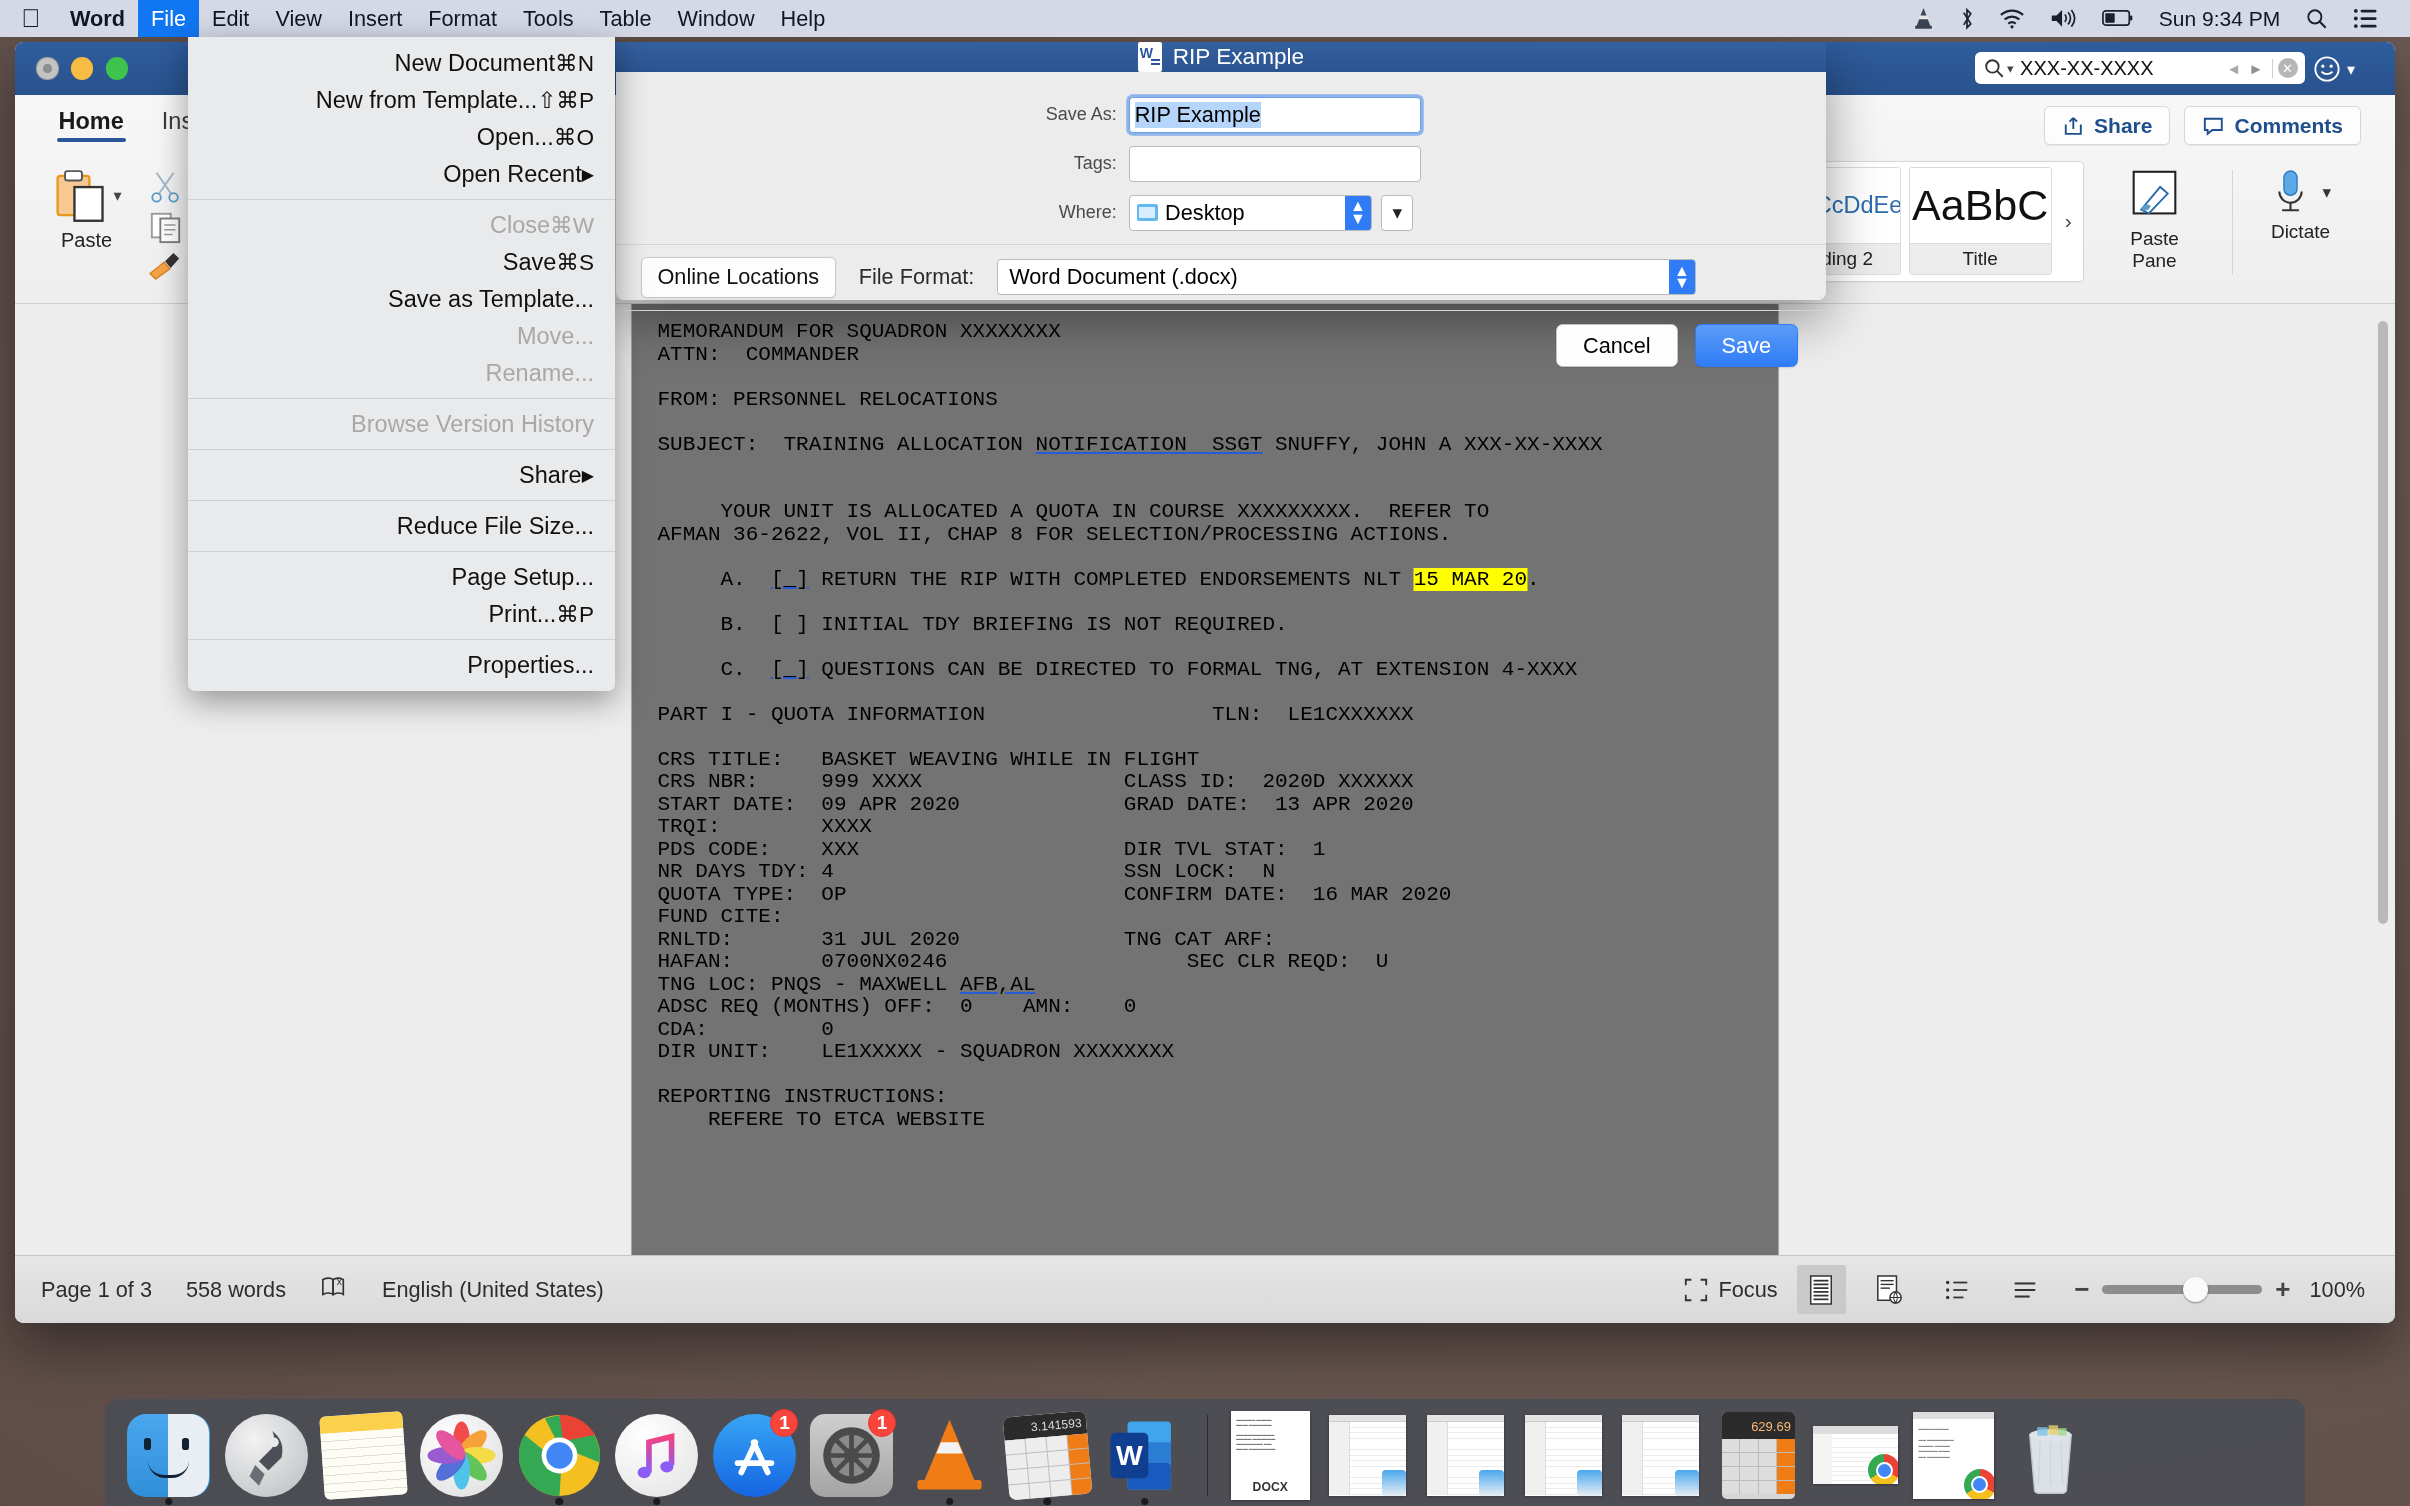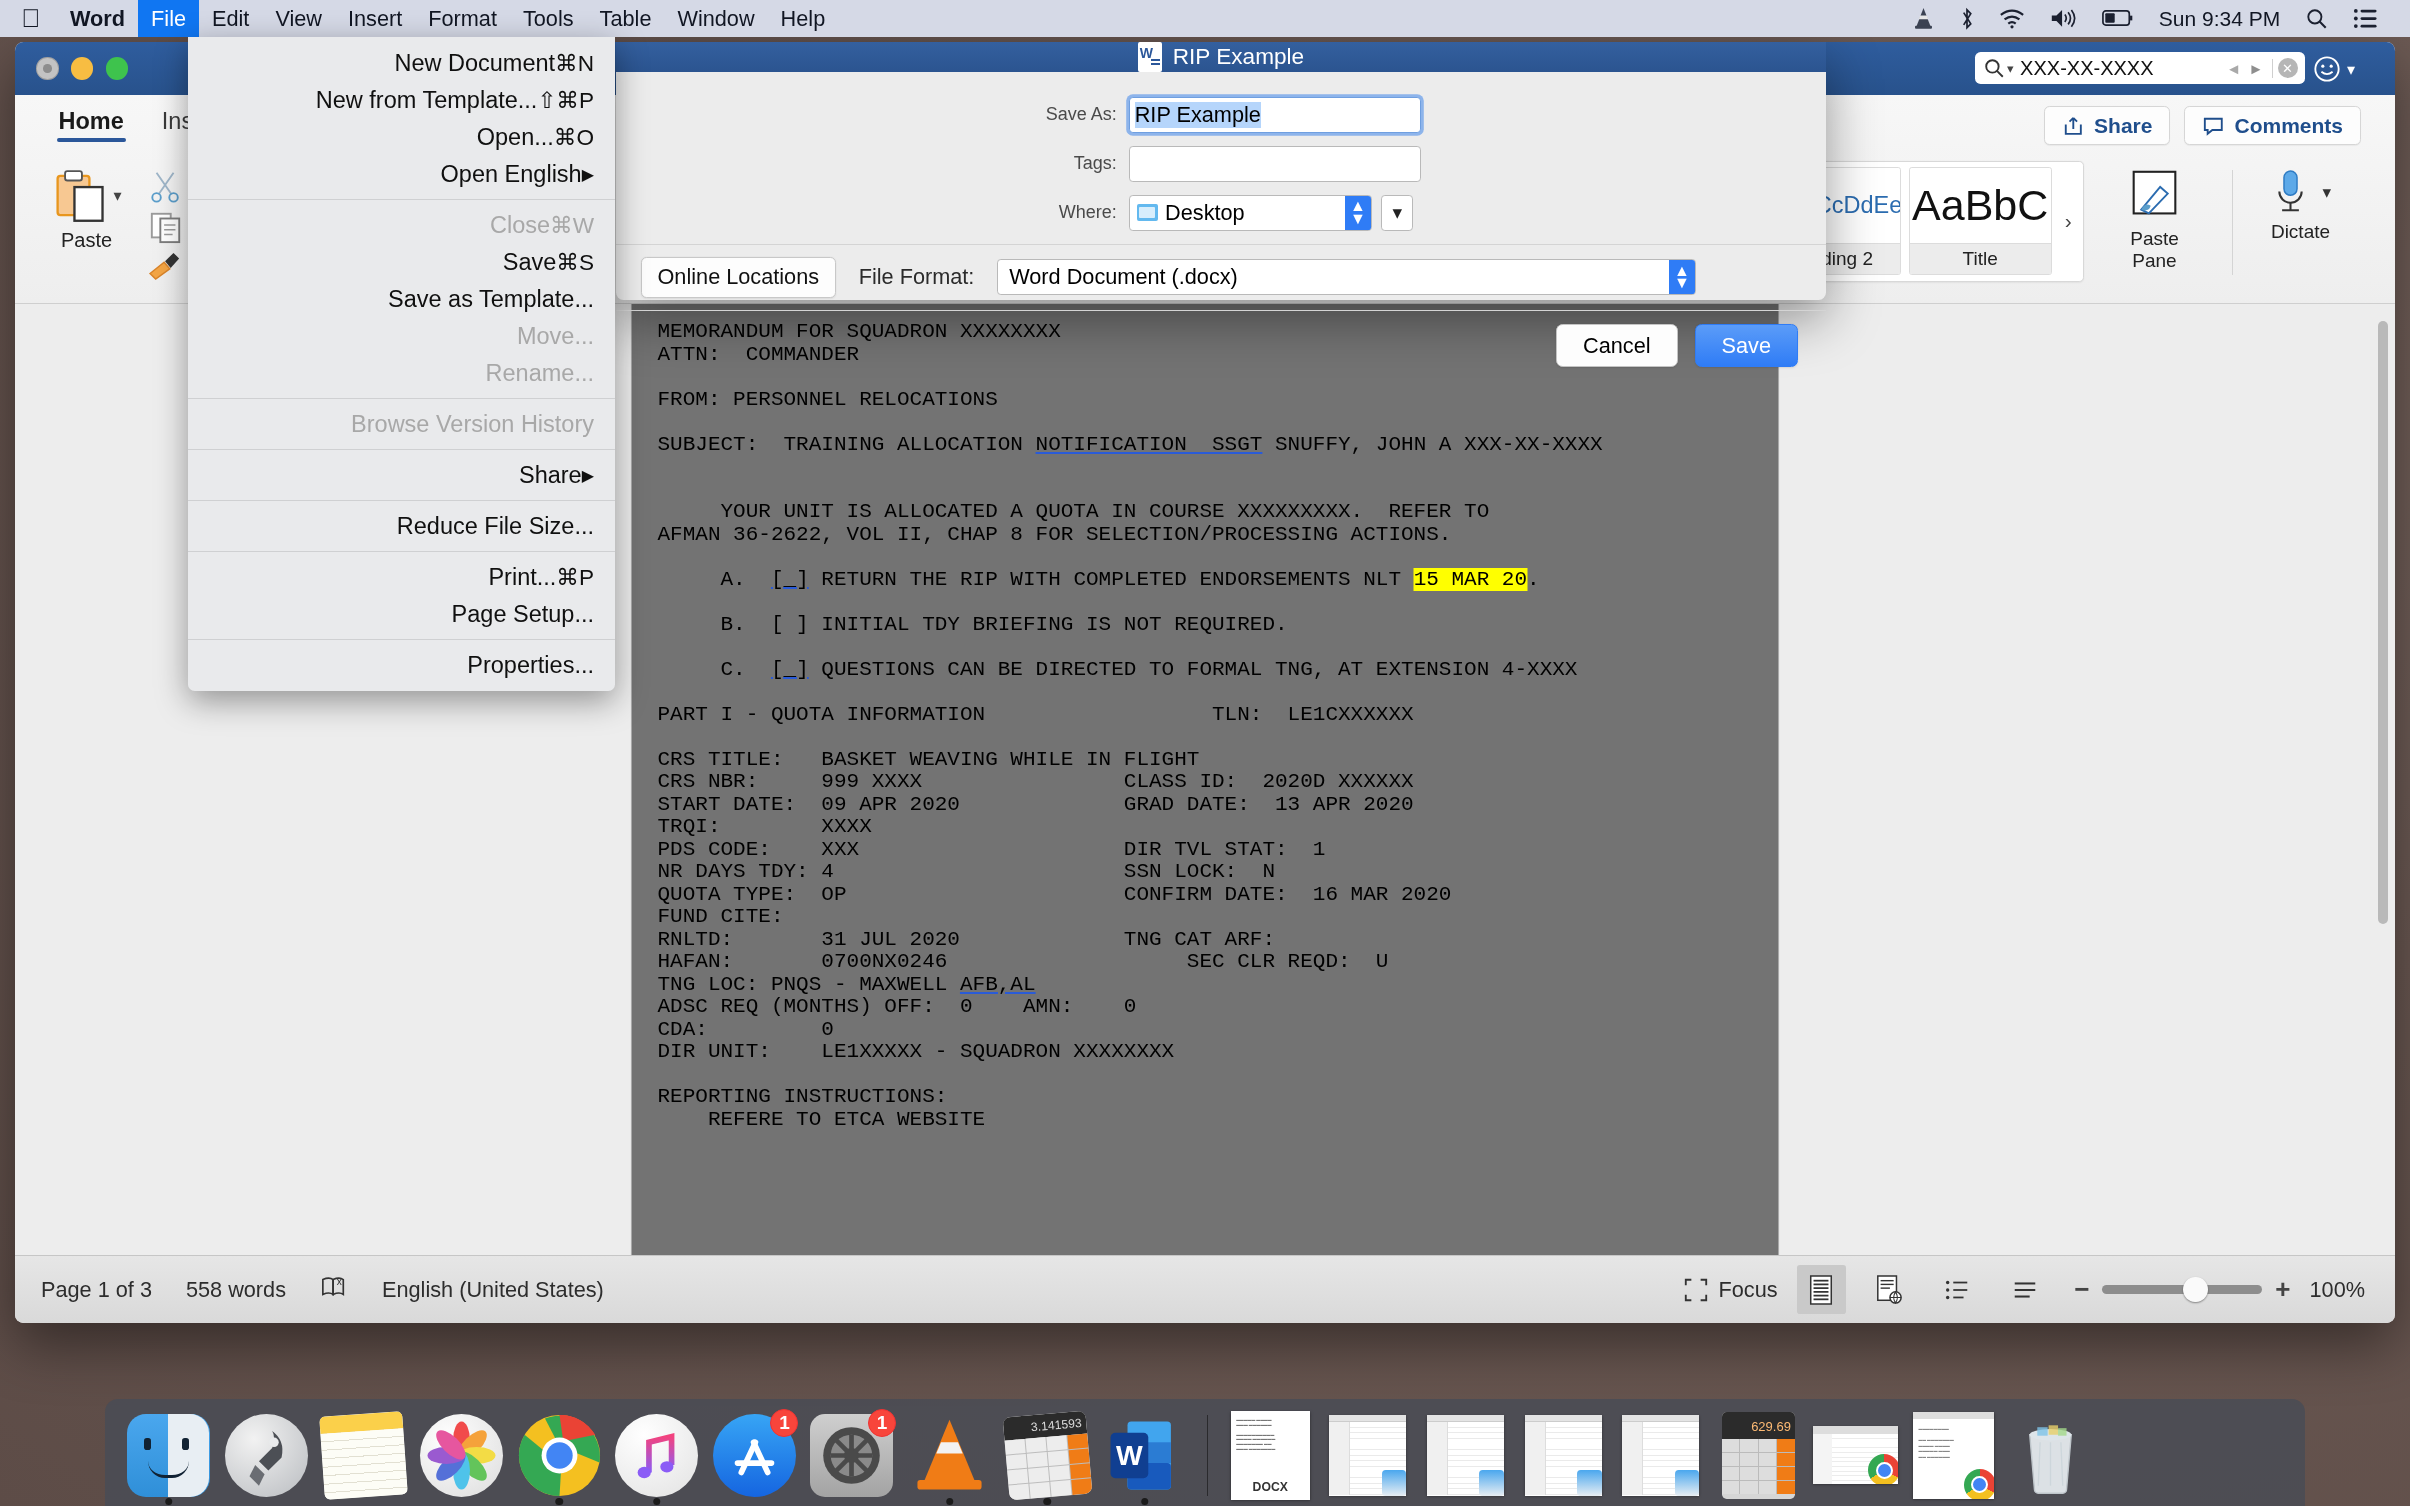--- a/index.html
+++ b/index.html
@@ -773,21 +773,21 @@
       </div>
       <div class="fm-row">
         <span>New from Template...</span>
         <span class="fm-key">⇧⌘P</span>
       </div>
       <div class="fm-row">
         <span>Open...</span>
         <span class="fm-key">⌘O</span>
       </div>
       <div class="fm-row">
-        <span>Open English</span>
+        <span>Open Recent</span>
         <span class="fm-arrow">▶</span>
       </div>
       <div class="fm-sep"></div>
       <div class="fm-row dis">
         <span>Close</span>
         <span class="fm-key">⌘W</span>
       </div>
       <div class="fm-row">
         <span>Save</span>
         <span class="fm-key">⌘S</span>
@@ -814,26 +814,26 @@
         <span>Share</span>
         <span class="fm-arrow">▶</span>
       </div>
       <div class="fm-sep"></div>
       <div class="fm-row">
         <span>Reduce File Size...</span>
         <span class="fm-key"></span>
       </div>
       <div class="fm-sep"></div>
       <div class="fm-row">
+        <span>Page Setup...</span>
+        <span class="fm-key"></span>
+      </div>
+      <div class="fm-row">
         <span>Print...</span>
         <span class="fm-key">⌘P</span>
-      </div>
-      <div class="fm-row">
-        <span>Page Setup...</span>
-        <span class="fm-key"></span>
       </div>
       <div class="fm-sep"></div>
       <div class="fm-row">
         <span>Properties...</span>
         <span class="fm-key"></span>
       </div>
     </div>
 
   <div class="dock">
 

